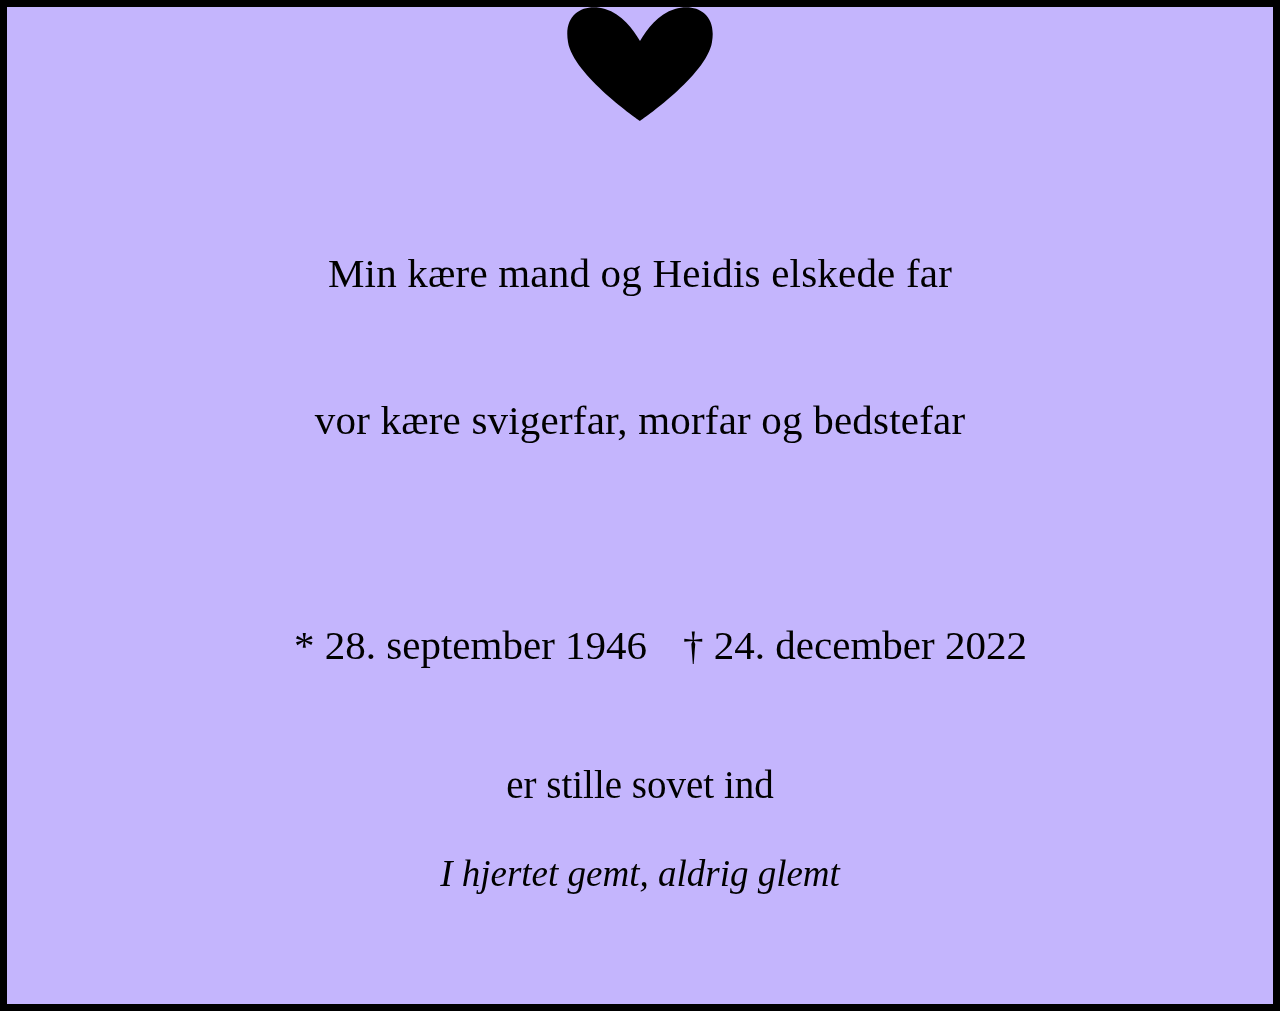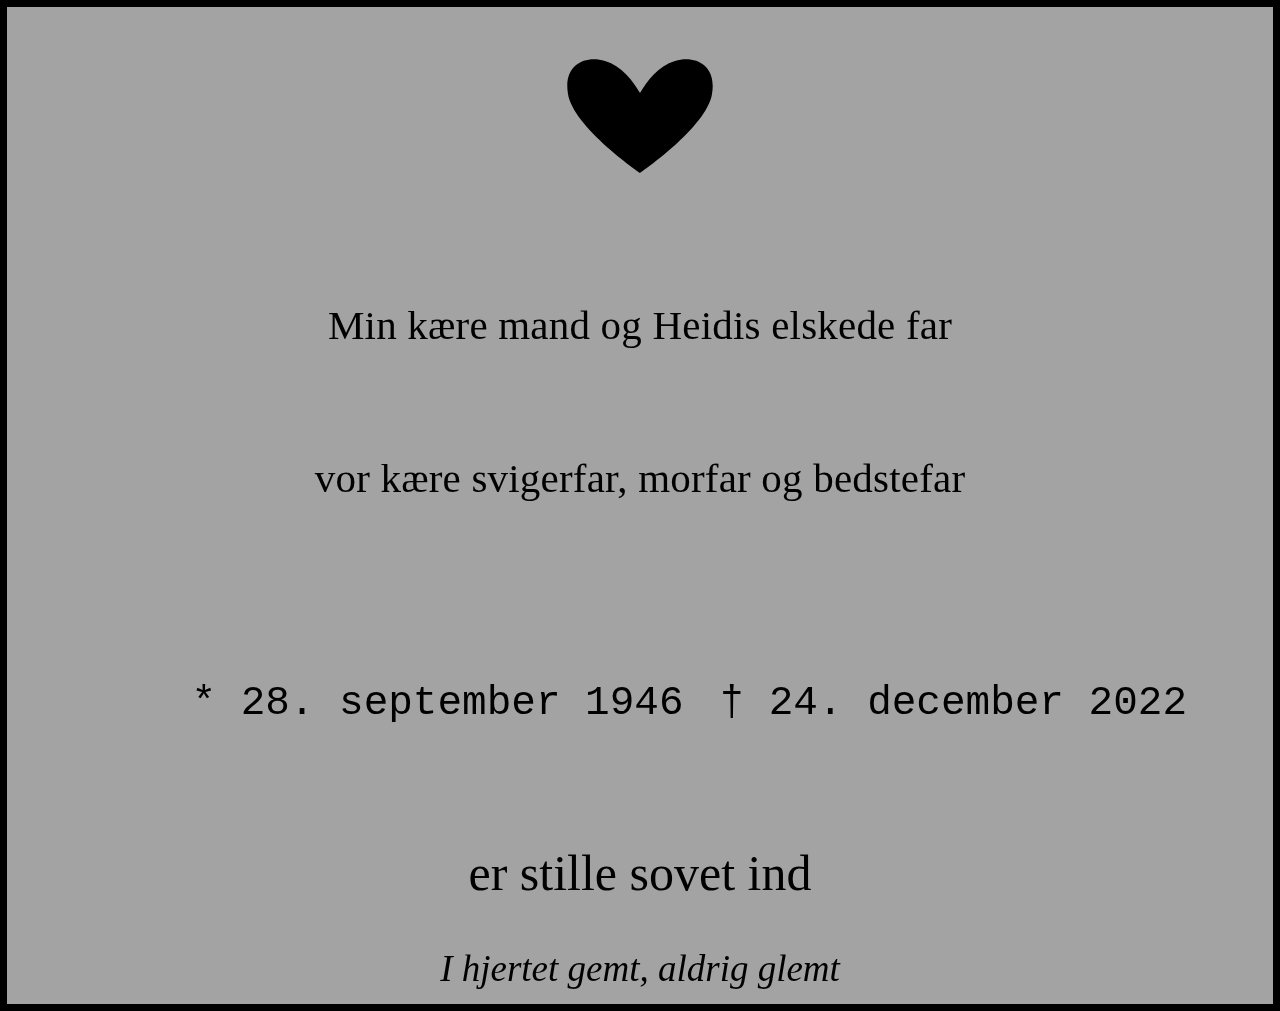--- a/index.html
+++ b/index.html
@@ -13,25 +13,24 @@
     font-family: "Liberation Serif", serif;
     color: #000000;
     overflow: hidden;
   }
 
   .obituary {
     box-sizing: border-box;
     width: 1280px;
     height: 1011px;
     border: 7px solid #000000;
-    background: #a3a3a3;
+    background: #c4b5fd;
     display: flex;
     flex-direction: column;
     align-items: center;
-    padding-top: 52px;
   }
 
   .heart-wrap {
     width: 100%;
     display: flex;
     justify-content: center;
     margin-bottom: 30px;
   }
 
   .heart-icon {
@@ -43,44 +42,43 @@
     line-height: 1.18;
     white-space: pre;
   }
 
   .relation {
     font-size: 41px;
     letter-spacing: 0.2px;
   }
 
   .relation .l2 {
-    margin-top: 8px;
+    margin-top: 2px;
   }
 
   .name {
     font-size: 54px;
     font-weight: bold;
     margin-top: 34px;
     letter-spacing: 0.3px;
   }
 
   .dates {
     font-size: 41px;
     margin-top: 32px;
-    font-family: Liberation Mono, monospace;
   }
 
   .dates .sep {
     display: inline-block;
     width: 36px;
   }
 
   .passed {
-    font-size: 50px;
-    margin-top: 68px;
+    font-size: 39px;
+    margin-top: 44px;
   }
 
   .verse {
     font-size: 37px;
     font-style: italic;
     margin-top: 44px;
   }
 </style>
 </head>
 <body>

